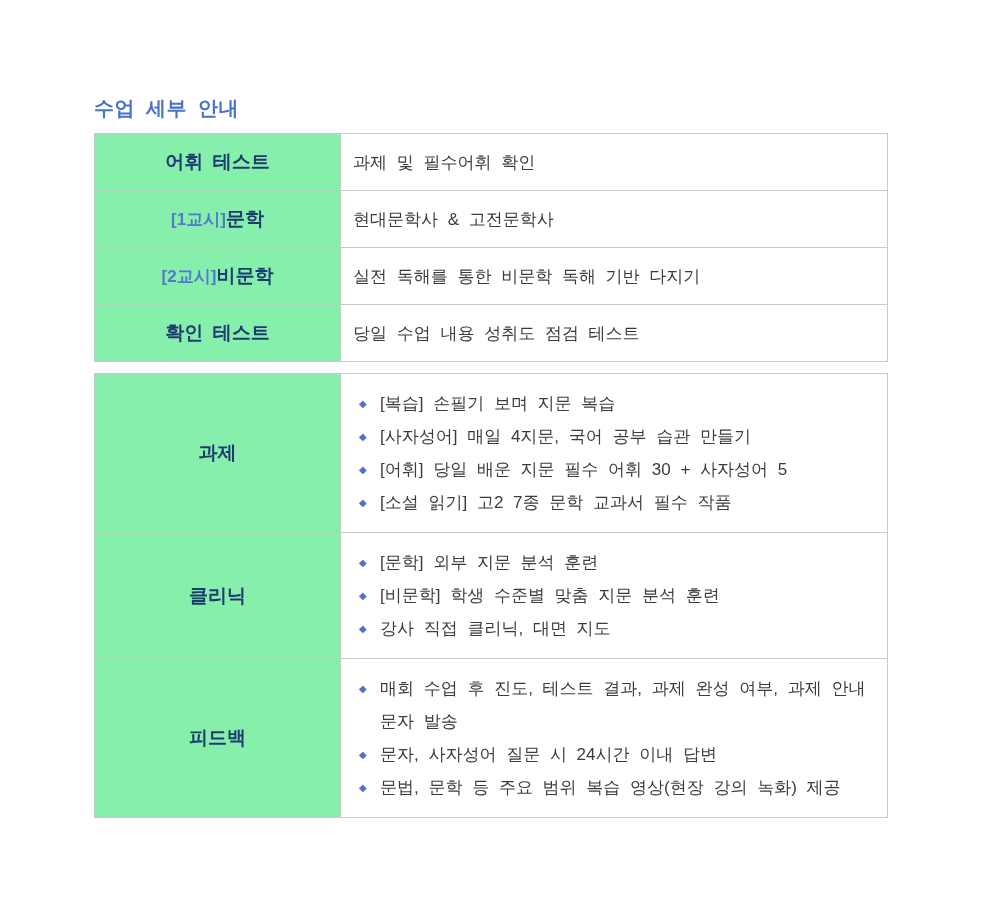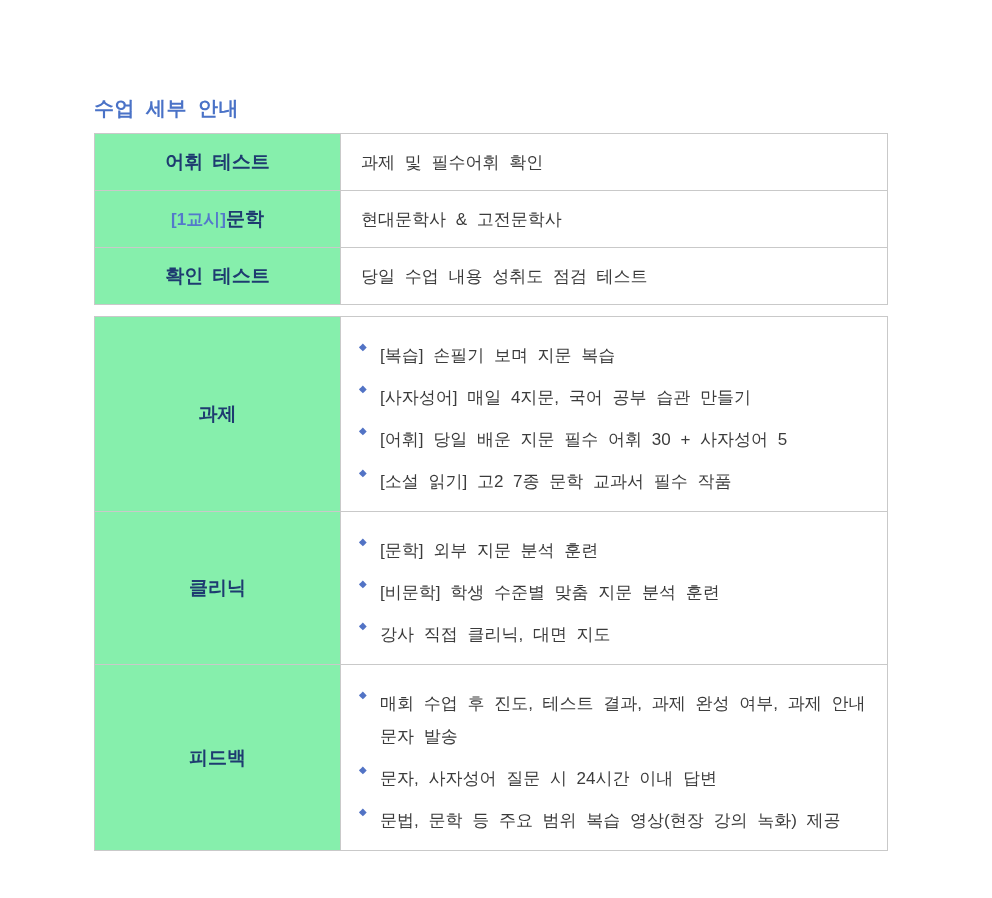--- a/index.html
+++ b/index.html
@@ -47,36 +47,36 @@
     font-weight: bold;
   }
   .label-prefix:empty { margin-right: 0; }
   .desc-cell {
     font-size: 17px;
     color: #3b3b3b;
     word-spacing: 5px;
     vertical-align: middle;
   }
   .t1 td { height: 57px; }
-  .t1 .desc-cell { padding-left: 20px; }
+  .t1 .desc-cell { padding-left: 12px; }
   .t2 { margin-top: 11px; }
   .t2 .desc-cell { padding: 13px 12px 13px 18px; }
   .bullet-item {
     display: flex;
     align-items: flex-start;
     line-height: 33px;
   }
   .bullet {
     flex: 0 0 21px;
     width: 21px;
     font-size: 10px;
     color: #5273c5;
     line-height: 33px;
   }
-  .bullet-text { flex: 1; margin-top: 9px; }
+  .bullet-text { flex: 1; }
 </style>
 </head>
 <body>
 
 <div class="doc">
 
   <div class="page-title">수업 세부 안내</div>
 
   <table class="t1">
     <tbody>
@@ -84,20 +84,26 @@
         <td class="label-cell">
           <span class="label-prefix"></span><span>어휘 테스트</span>
         </td>
         <td class="desc-cell">과제 및 필수어휘 확인</td>
       </tr>
       <tr>
         <td class="label-cell">
           <span class="label-prefix">[1교시]</span><span>문학</span>
         </td>
         <td class="desc-cell">현대문학사 &amp; 고전문학사</td>
+      </tr>
+      <tr>
+        <td class="label-cell">
+          <span class="label-prefix">[2교시]</span><span>비문학</span>
+        </td>
+        <td class="desc-cell">실전 독해를 통한 비문학 독해 기반 다지기</td>
       </tr>
       <tr>
         <td class="label-cell">
           <span class="label-prefix"></span><span>확인 테스트</span>
         </td>
         <td class="desc-cell">당일 수업 내용 성취도 점검 테스트</td>
       </tr>
     </tbody>
   </table>
 

